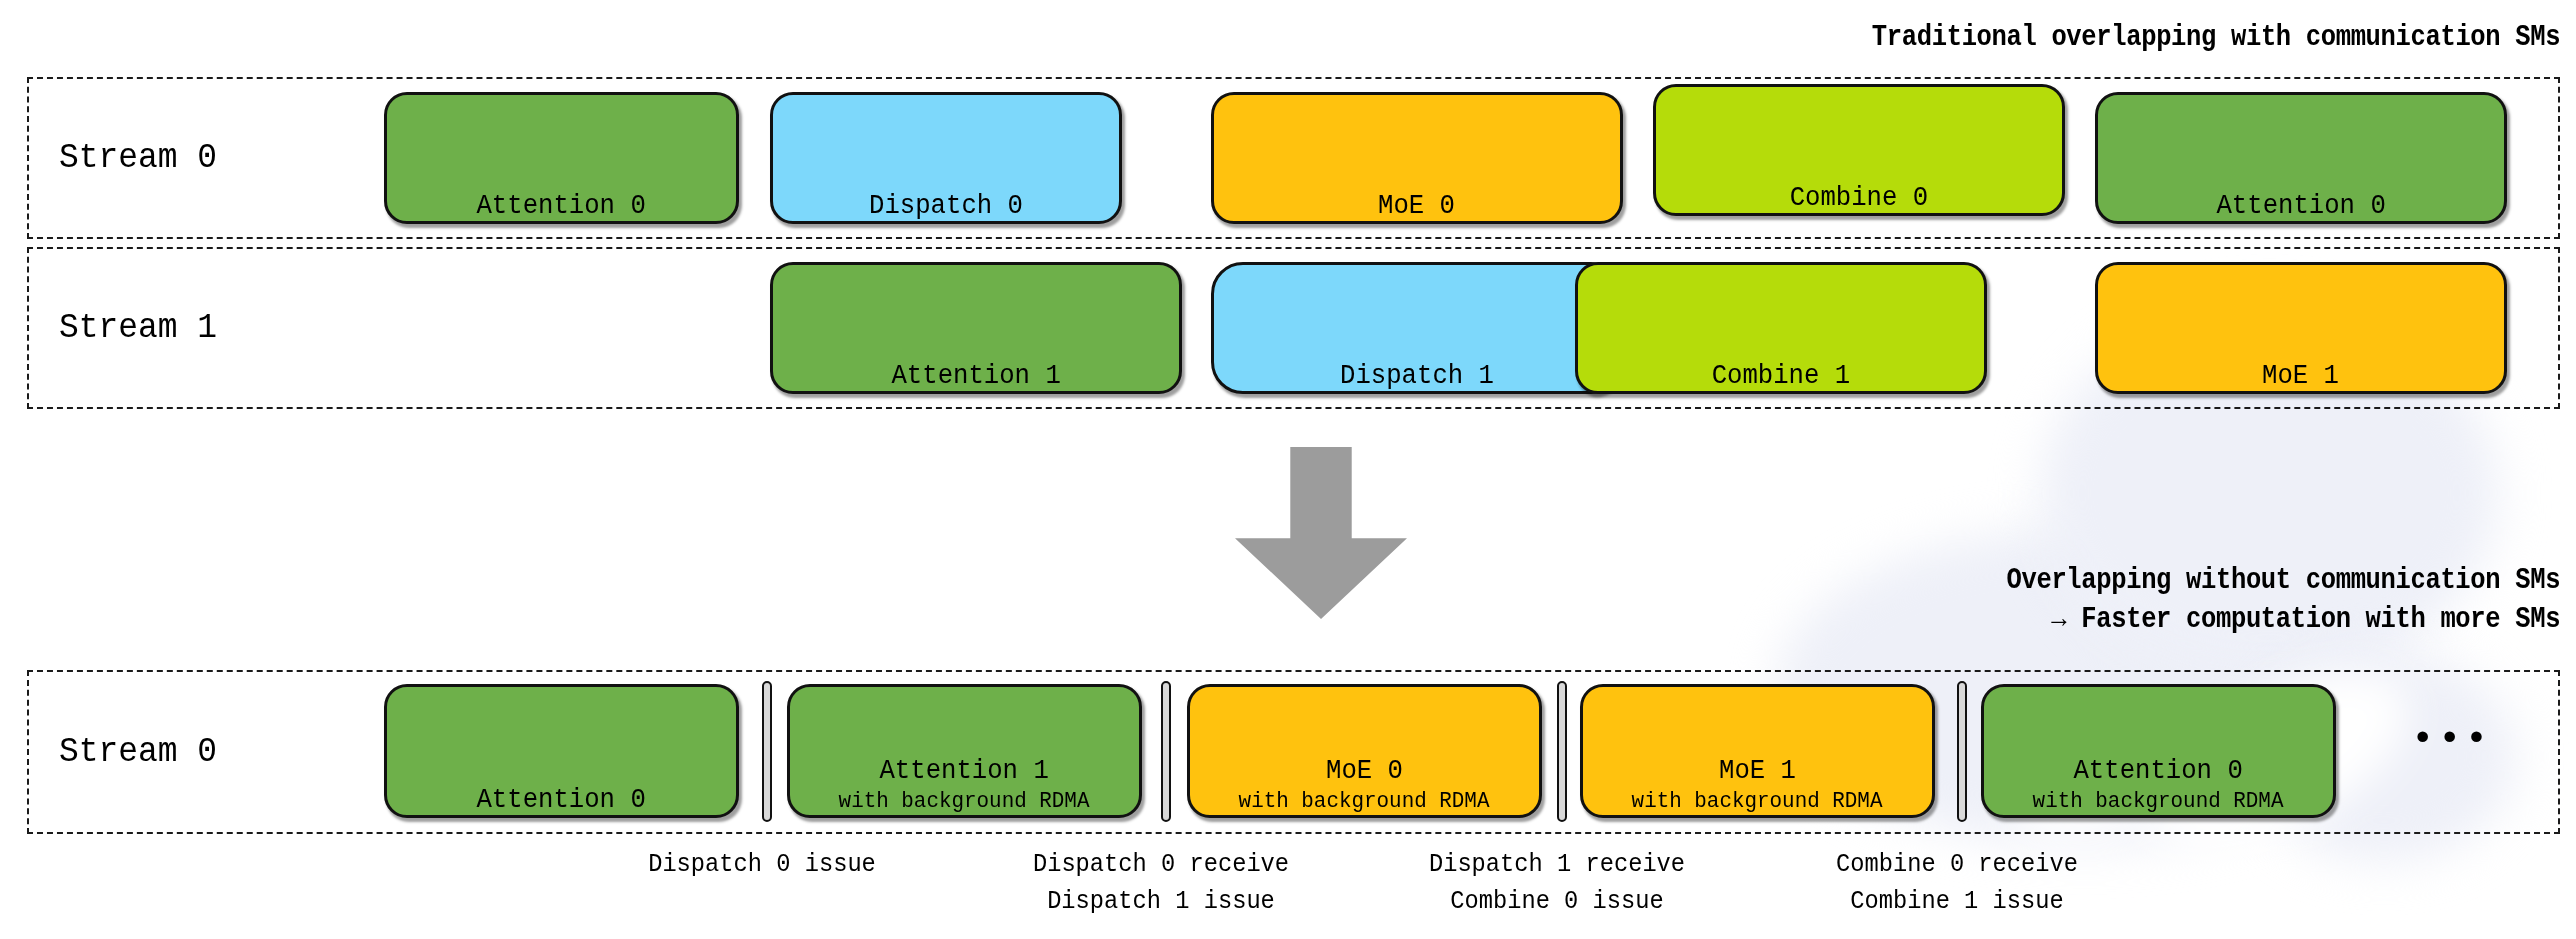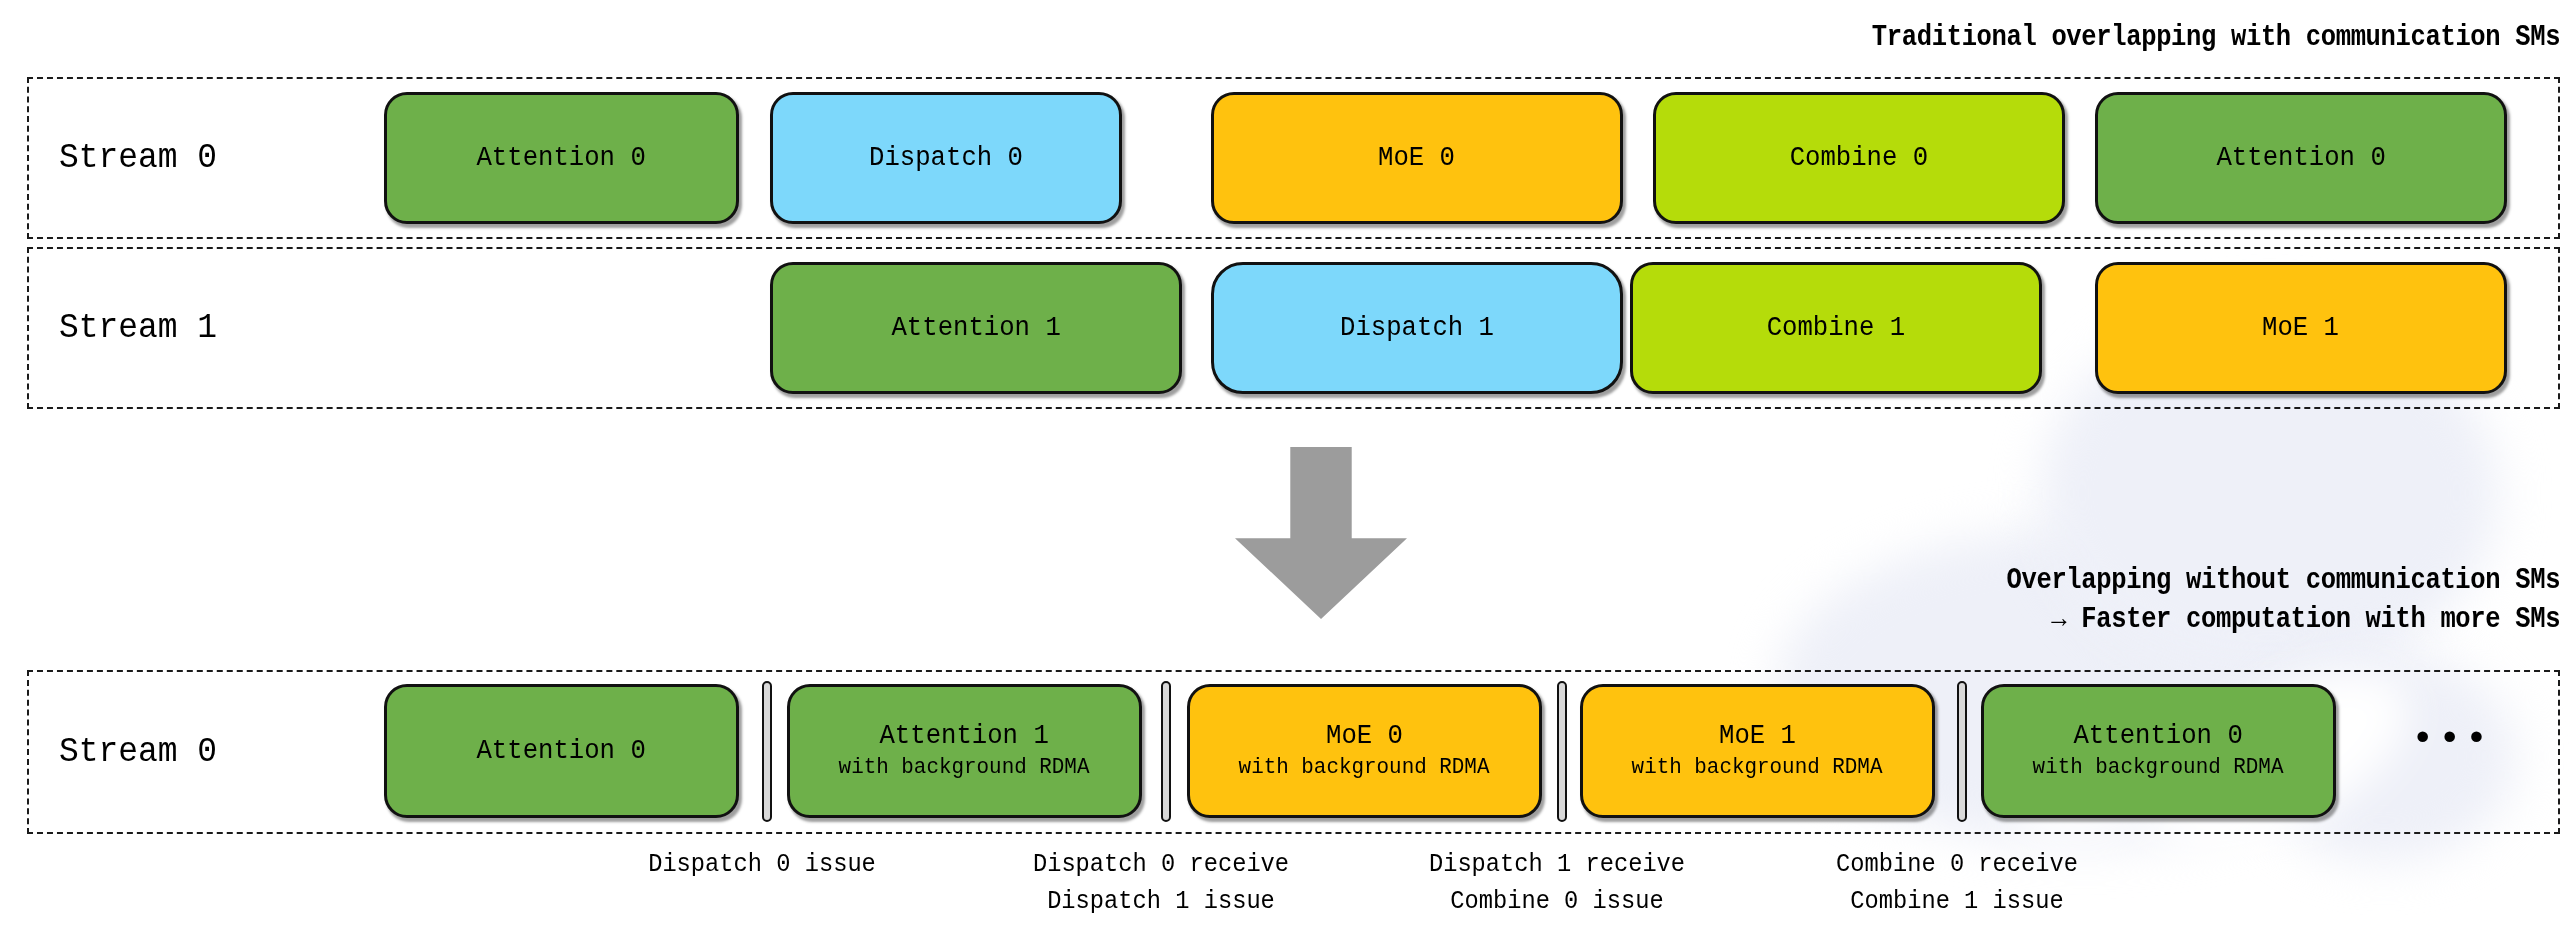--- a/index.html
+++ b/index.html
@@ -76,21 +76,21 @@
 
   
   .block {
     position: absolute;
     box-sizing: border-box;
     border: 3.5px solid #111111;
     border-radius: 23px;
     display: flex;
     flex-direction: column;
     align-items: center;
-    justify-content: center;
+    justify-content: flex-end;
     text-align: center;
     color: #000000;
     box-shadow: 2.6px 3.5px 2.6px rgba(0,0,0,0.38);
   }
   .block .title {
     font-size: 27px;
     line-height: 30px;
     white-space: nowrap;
     transform: scaleX(0.95);
   }
@@ -180,36 +180,36 @@
 
 <div class="block" style="left: 384px; width: 355px; top: 92px; height: 132px; background: rgb(110, 176, 74);">
       <div class="title">Attention 0</div>
     </div>
     <div class="block" style="left: 770px; width: 352px; top: 92px; height: 132px; background: rgb(125, 216, 251);">
       <div class="title">Dispatch 0</div>
     </div>
     <div class="block" style="left: 1211px; width: 412px; top: 92px; height: 132px; background: rgb(255, 194, 14);">
       <div class="title">MoE 0</div>
     </div>
-    <div class="block" style="left: 1653px; width: 412px; top: 92px; height: 132px; background: rgb(181, 220, 10);">
+    <div class="block" style="left: 1653px; width: 412px; top: 84px; height: 132px; background: rgb(181, 220, 10);">
       <div class="title">Combine 0</div>
     </div>
     <div class="block" style="left: 2095px; width: 412px; top: 92px; height: 132px; background: rgb(110, 176, 74);">
       <div class="title">Attention 0</div>
     </div>
     <div class="block" style="left: 770px; width: 412px; top: 262px; height: 132px; background: rgb(110, 176, 74);">
       <div class="title">Attention 1</div>
     </div>
     <div class="block" style="left: 1211px; width: 412px; top: 262px; height: 132px; background: rgb(125, 216, 251); border-radius: 32px;">
       <div class="title">Dispatch 1</div>
     </div>
     <div class="block" style="left: 2095px; width: 412px; top: 262px; height: 132px; background: rgb(255, 194, 14);">
       <div class="title">MoE 1</div>
     </div>
-    <div class="block" style="left: 1630px; width: 412px; top: 262px; height: 132px; background: rgb(181, 220, 10);">
+    <div class="block" style="left: 1575px; width: 412px; top: 262px; height: 132px; background: rgb(181, 220, 10);">
       <div class="title">Combine 1</div>
     </div>
     <div class="block" style="left: 384px; width: 355px; top: 684px; height: 134px; background: rgb(110, 176, 74);">
       <div class="title">Attention 0</div>
     </div>
     <div class="block" style="left: 787px; width: 355px; top: 684px; height: 134px; background: rgb(110, 176, 74);">
       <div class="title">Attention 1</div>
       <div class="sub">with background RDMA</div>
     </div>
     <div class="block" style="left: 1187px; width: 355px; top: 684px; height: 134px; background: rgb(255, 194, 14);">

